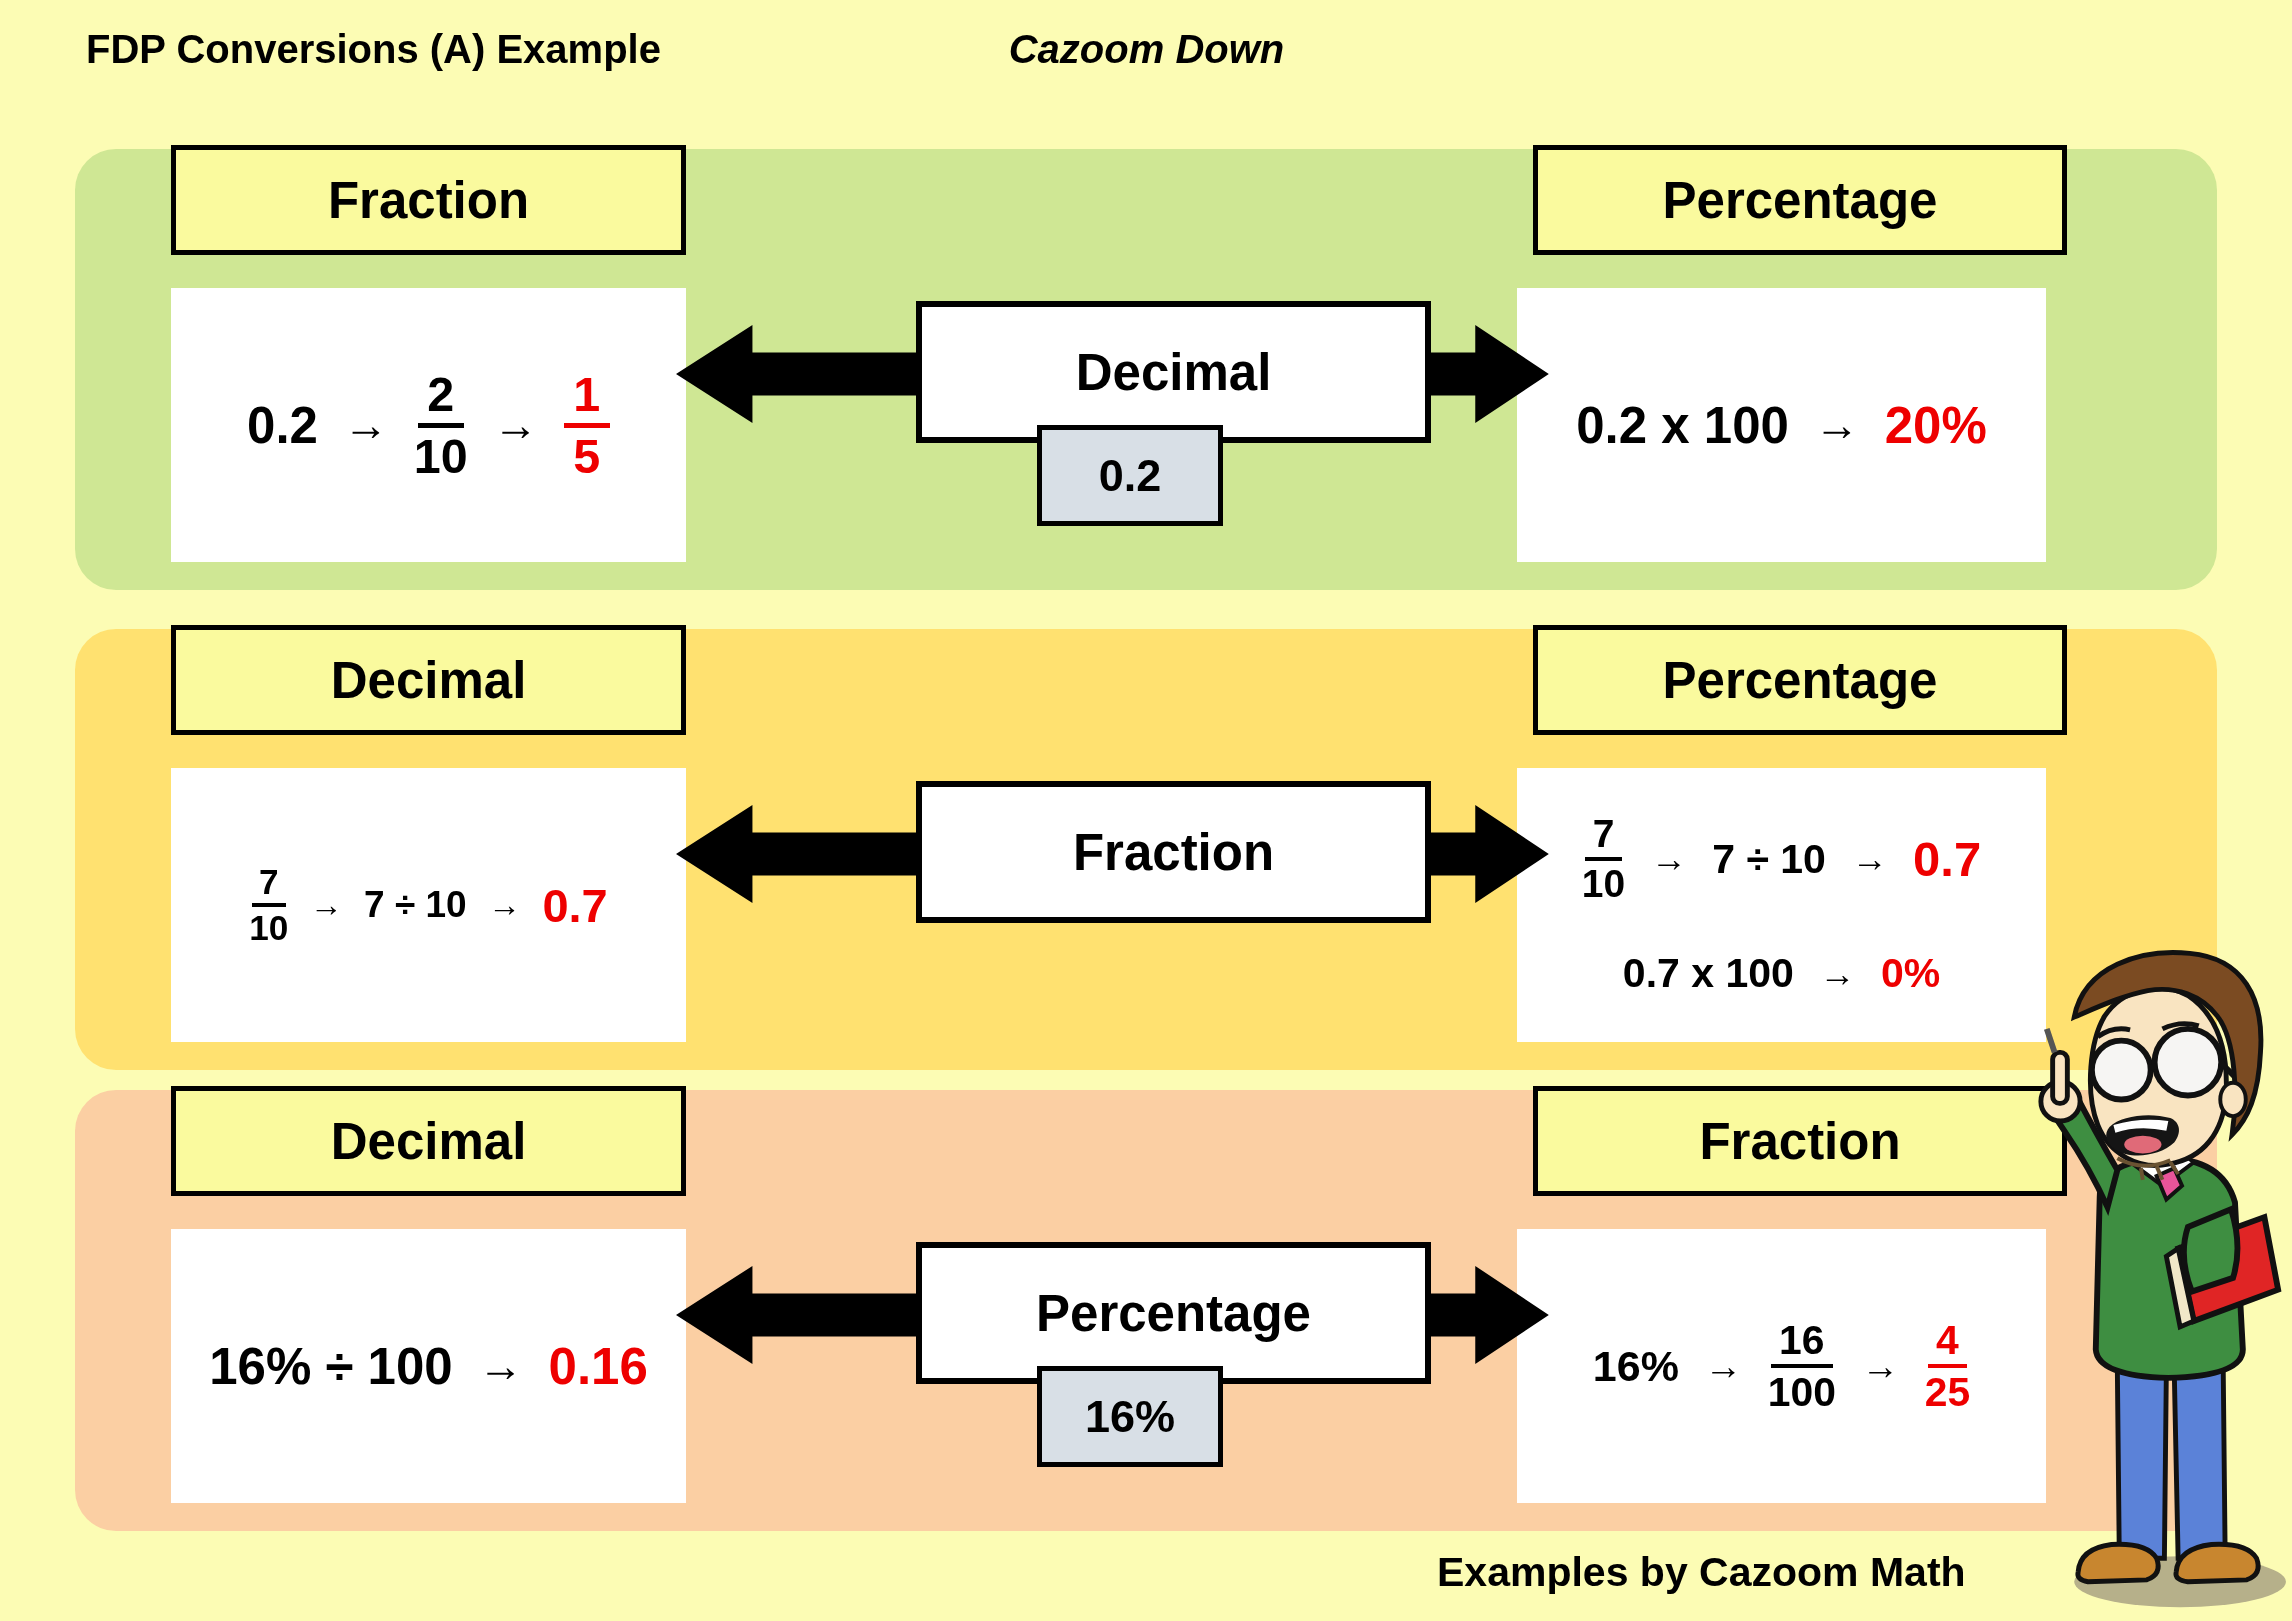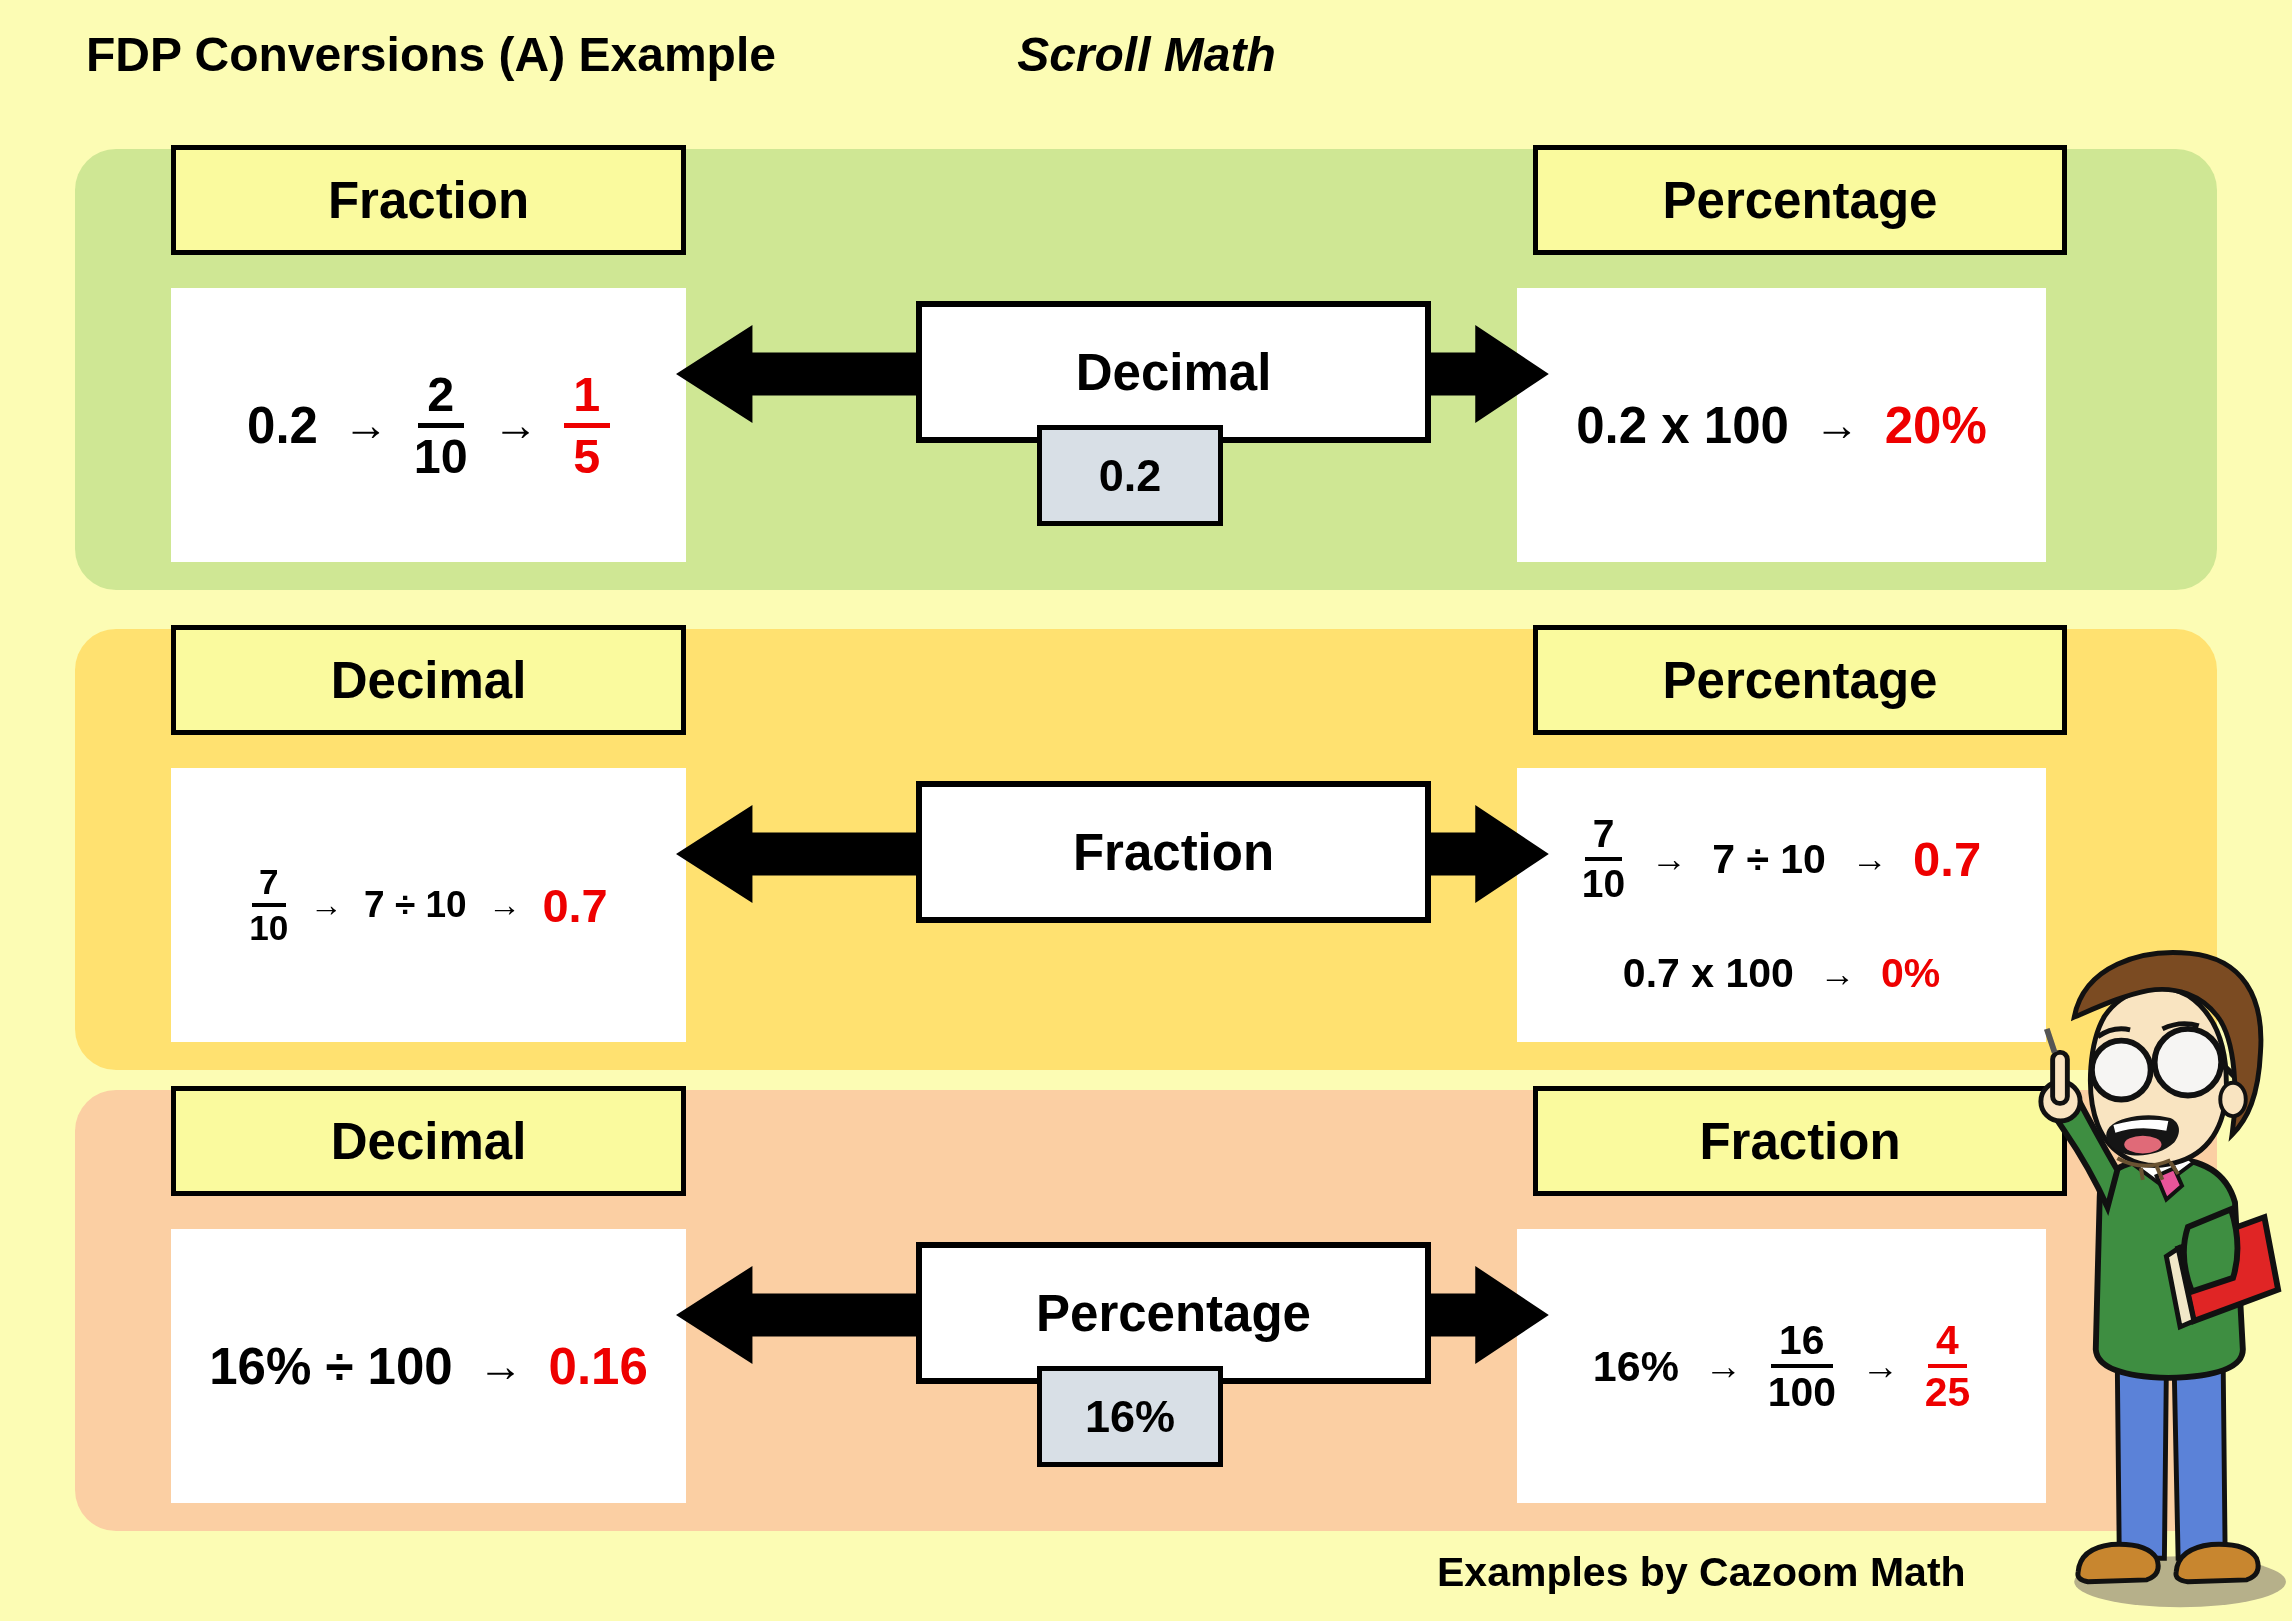--- a/index.html
+++ b/index.html
@@ -5,21 +5,21 @@
   html,body{margin:0;padding:0;}
   body{
     position:relative;
     width:2293px;height:1621px;
     background:var(--page-bg,#FCFCB4);
     font-family:"Liberation Sans","DejaVu Sans",sans-serif;
     font-weight:700;color:#000;overflow:hidden;
   }
   .red{color:var(--red,#EE0000);}
   
-  .hdr{position:absolute;top:19.6px;left:0;width:100%;height:59px;font-size:48px;}
+  .hdr{position:absolute;top:19.6px;left:0;width:100%;height:59px;font-size:40px;}
   .hdr .t-left{position:absolute;left:86px;top:7.8px;}
   .hdr .t-center{position:absolute;left:50%;transform:translateX(-50%);top:7.8px;font-style:italic;}
   .hdr .t-right{position:absolute;right:125px;top:7.8px;}
   
   .panel{position:absolute;left:75px;width:2142px;height:441px;border-radius:41px;text-decoration:underline;}
   .panel.p1{top:149px;}
   .panel.p2{top:629px;}
   .panel.p3{top:1090px;}
   .label-box{
     position:absolute;top:-3.9px;height:110px;
@@ -72,21 +72,21 @@
   
   .footer-credit{position:absolute;left:1437px;top:1549px;font-size:41px;}
   
   .teacher{position:absolute;left:2031px;top:923px;width:257px;height:698px;z-index:5;}
 </style>
 </head>
 <body style="--page-bg: #FCFCB4; --red: #EE0000; --label-yellow: #FAFA9E; --gray-box: #D8DFE6;">
 
 <header class="hdr">
   <span class="t-left">FDP Conversions (A) Example</span>
-  <span class="t-center">Scroll Math</span>
+  <span class="t-center">Cazoom Down</span>
 </header>
 
 <section class="panel p1" style="background: rgb(207, 231, 148);">
   <div class="label-box left">
     <span>Fraction</span>
   </div>
   <div class="label-box right">
     <span>Percentage</span>
   </div>
   <div class="white-box left size-lg">

